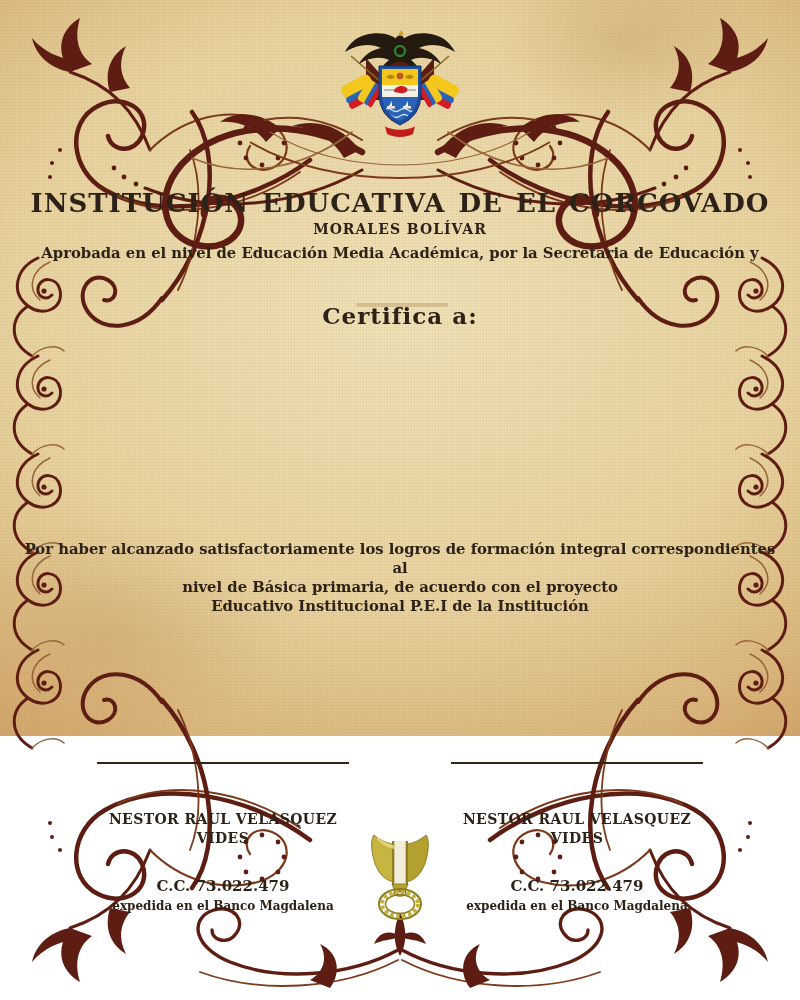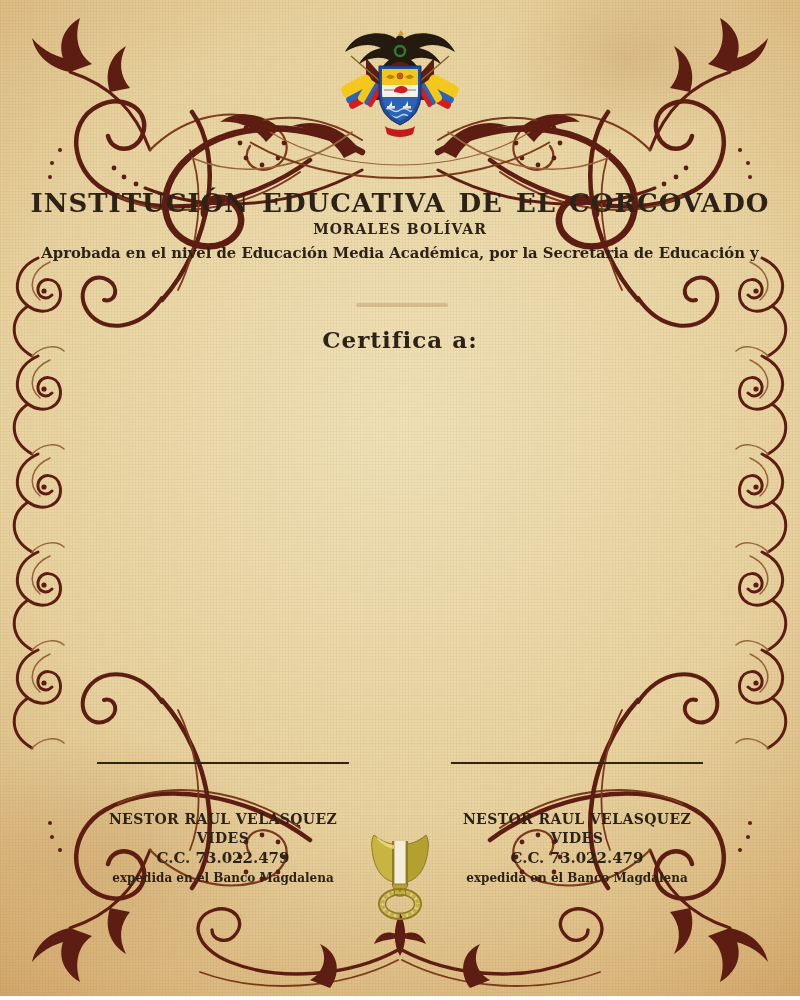--- a/index.html
+++ b/index.html
@@ -1,41 +1,41 @@
 <!DOCTYPE html>
 <html><head>
 <meta charset="utf-8">
 <style>
   html,body{margin:0;padding:0;}
   body{width:800px;height:1000px;overflow:hidden;font-family:"DejaVu Serif","Liberation Serif",serif;}
-  .page{position:relative;width:800px;height:996px;
+  .page{position:relative;width:800px;height:736px;
     background:
       radial-gradient(180px 120px at 78% 6%, rgba(172,112,52,.22), rgba(0,0,0,0) 70%),
       radial-gradient(240px 170px at 14% 86%, rgba(172,112,52,.18), rgba(0,0,0,0) 70%),
       repeating-linear-gradient(90deg, rgba(120,80,35,.05) 0 1px, rgba(0,0,0,0) 1px 3px),
       repeating-linear-gradient(0deg, rgba(120,80,35,.045) 0 1px, rgba(0,0,0,0) 1px 3px),
       radial-gradient(110% 90% at 50% 42%, #f0e2b8 0%, #e8d3a0 45%, #dbb87e 68%, #ca9a5e 86%, #bb864a 100%);
   }
   .layer{position:absolute;left:0;top:0;}
   .border-svg{z-index:1;}
   .coat-svg{position:absolute;left:341px;top:26px;z-index:3;}
   .medal-svg{position:absolute;left:365px;top:832px;z-index:3;}
   .txt{position:absolute;left:20px;width:760px;text-align:center;color:#2d2217;z-index:4;}
   .title{top:188px;font-size:26px;font-weight:bold;letter-spacing:1px;word-spacing:3px;}
   .subtitle{top:221px;font-size:14px;font-weight:bold;letter-spacing:1px;}
   .approval{top:244px;font-size:14.8px;line-height:18.5px;font-weight:bold;}
   .watermark{position:absolute;left:356px;top:303px;width:92px;height:4px;z-index:2;
     background:rgba(150,110,60,.28);border-radius:2px;}
-  .certifica{top:326px;font-size:23px;font-weight:bold;letter-spacing:1px;}
+  .certifica{top:302px;font-size:23px;font-weight:bold;letter-spacing:1px;}
   .achievement{top:539px;font-size:14.8px;line-height:19px;font-weight:bold;}
   .sig{position:absolute;top:762px;width:270px;text-align:center;color:#2d2217;z-index:4;}
   .sig-left{left:88px;} .sig-right{left:442px;}
   .sig-line{width:252px;margin:0 auto 4px;border-top:2px solid #332516;}
   .sig-name{font-size:14px;font-weight:bold;letter-spacing:.4px;line-height:19px;margin-top:46px;}
-  .sig-cc{font-size:15px;font-weight:bold;line-height:20px;}
+  .sig-cc{font-size:15px;font-weight:bold;line-height:20px;margin-top:28px;}
   .sig-issued{font-size:12px;font-weight:bold;line-height:20px;}
 </style>
 </head>
 <body>
 
 <div class="page">
 
   <svg class="layer border-svg" width="800" height="1000" viewBox="0 0 800 1000">
     <defs>
       <g id="cTL" stroke-linecap="round" fill="none">
@@ -184,20 +184,25 @@
     <path d="M44,100 C50,105 68,105 74,100 L72,108 C64,112 54,112 46,108 Z" fill="#c21b1e"></path>
   </svg>
 
   <div class="txt title">INSTITUCIÓN EDUCATIVA DE EL CORCOVADO</div>
   <div class="txt subtitle">MORALES BOLÍVAR</div>
   <div class="txt approval">
     <div>Aprobada en el nivel de Educación Media Académica, por la Secretaria de Educación y</div>
   </div>
   <div class="watermark"></div>
   <div class="txt certifica">Certifica a:</div>
+  <div class="txt achievement">
+    <div>Por haber alcanzado satisfactoriamente los logros de formación integral correspondientes al</div>
+    <div>nivel de Básica primaria, de acuerdo con el proyecto</div>
+    <div>Educativo Institucional P.E.I de la Institución</div>
+  </div>
 
   <div class="sig sig-left">
     <div class="sig-line"></div>
     <div class="sig-name">NESTOR RAUL VELASQUEZ VIDES</div>
     <div class="sig-cc">C.C. 73.022.479</div>
     <div class="sig-issued">expedida en el Banco Magdalena</div>
   </div>
   <div class="sig sig-right">
     <div class="sig-line"></div>
     <div class="sig-name">NESTOR RAUL VELASQUEZ VIDES</div>

